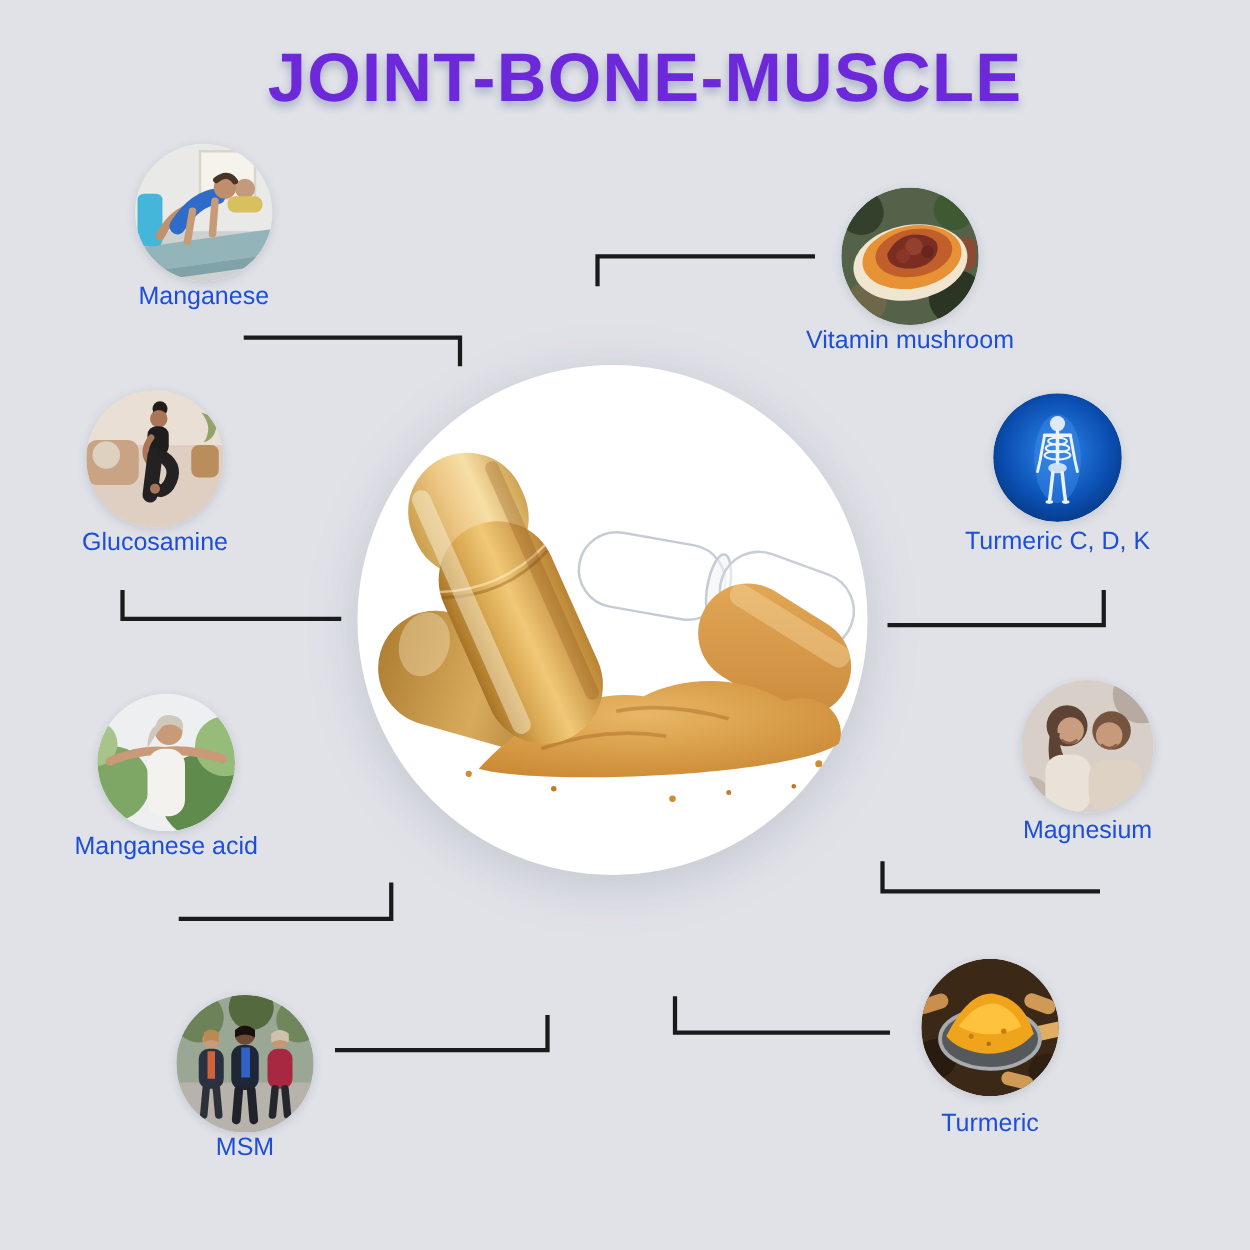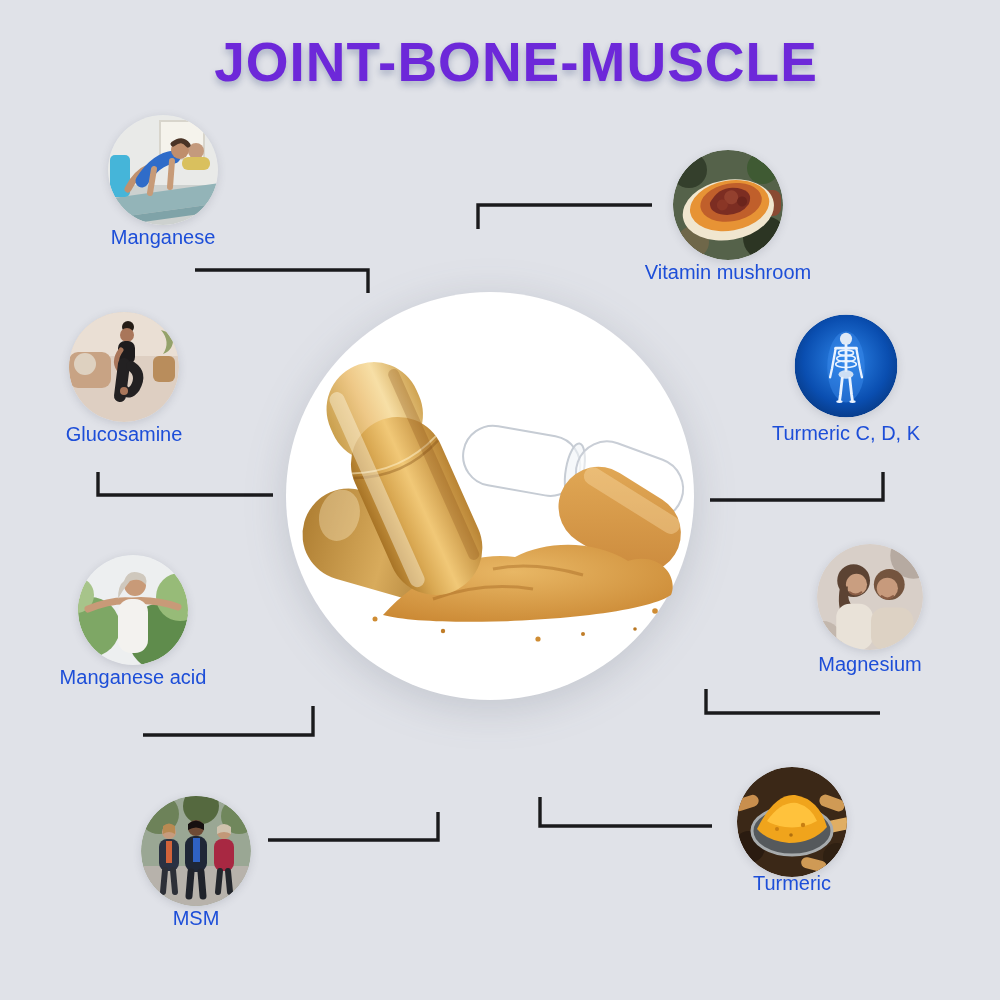--- a/index.html
+++ b/index.html
@@ -23,21 +23,21 @@
     width:110px;height:110px;border-radius:50%;overflow:hidden;
     box-shadow:0 2px 8px rgba(80,85,100,0.18);
   }
   .photo.sz103{width:103px;height:103px;}
   .photo.sz106{width:106px;height:106px;}
   .photo svg{display:block;width:100%;height:100%;}
   .label{
     position:absolute;left:0;top:56px;transform:translateX(-50%);
     white-space:nowrap;font-size:20px;font-weight:500;color:#1d4ed8;
   }
-  .label.low{top:50px;}
+  .label.low{top:66px;}
   .hero{
     position:absolute;left:283px;top:289px;width:414px;height:414px;
     filter:drop-shadow(0 8px 20px rgba(60,70,90,0.18));
   }
   .hero svg{display:block;width:100%;height:100%;}
 </style>
 </head>
 <body>
 
 <div class="canvas">

